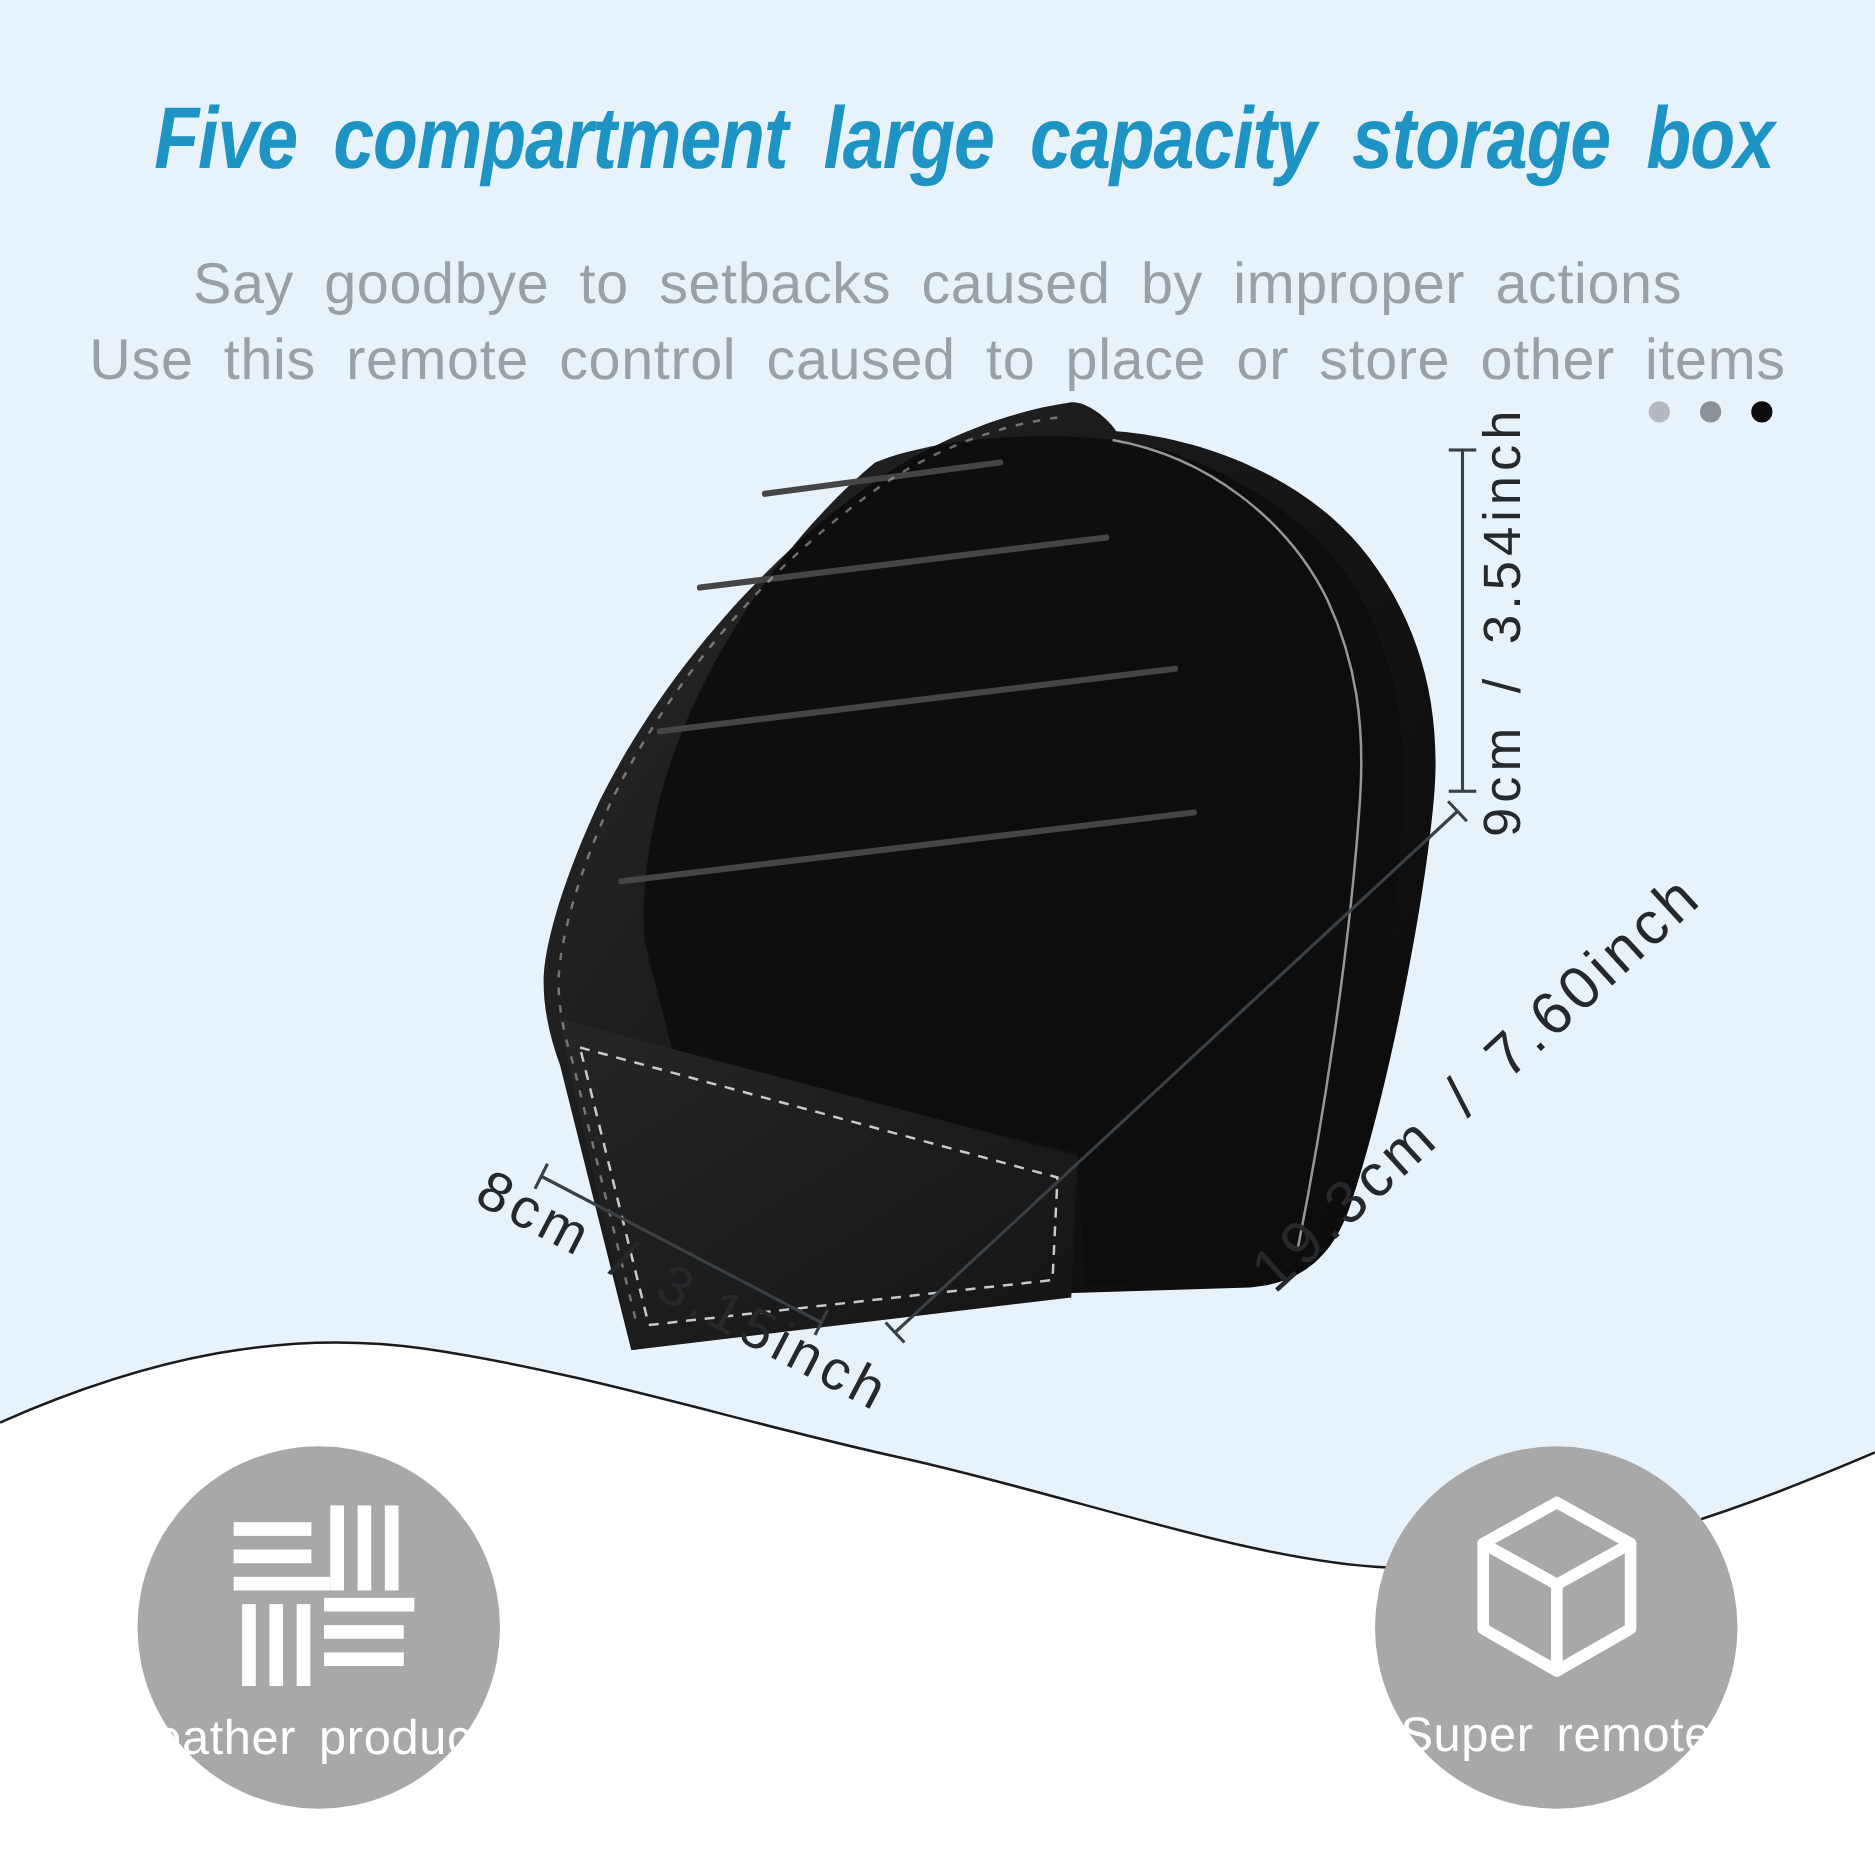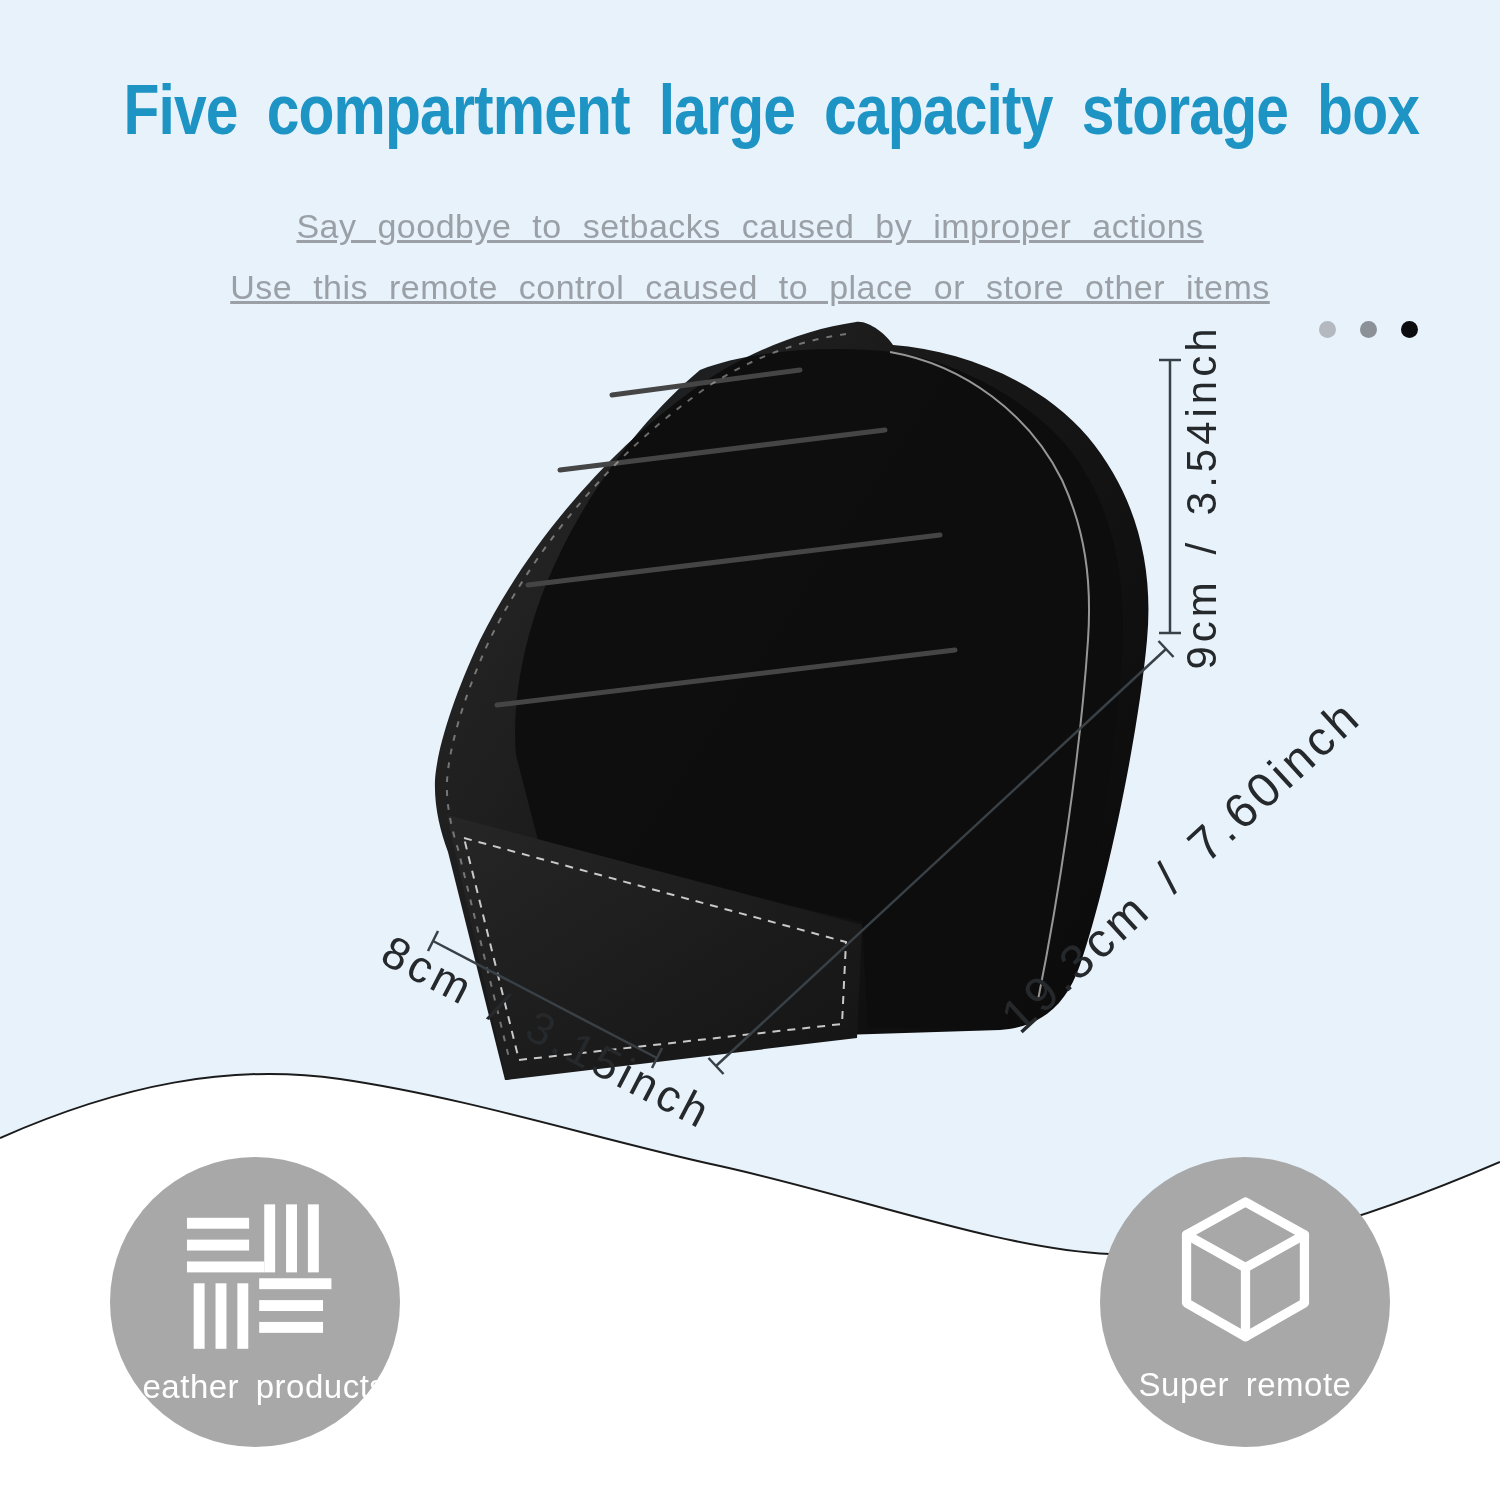--- a/index.html
+++ b/index.html
@@ -4,27 +4,27 @@
 <style>
   html,body { margin:0; padding:0; }
   .stage {
     position:relative; width:1500px; height:1500px;
     background:#e7f2fb; overflow:hidden;
     font-family:"Liberation Sans", sans-serif;
   }
   svg { display:block; }
 
   
-  .title-wrap { position:absolute; top:70px; left:0; width:100%; text-align:right; z-index:4; }
+  .title-wrap { position:absolute; top:70px; left:0; width:100%; text-align:right; z-index:4;font-style:italic; }
   .title-wrap h1 { margin:0; display:inline-block; font-size:70px; font-weight:700;
     color:#1e94c4; letter-spacing:-1px; word-spacing:16px; white-space:nowrap;
     transform:scaleX(0.84); transform-origin:50% 50%; }
   .subtitle { position:absolute; top:196px; left:0; width:100%; text-align:center;
-    font-size:34px; color:#9aa0a6; letter-spacing:0.5px; word-spacing:11px;
-    line-height:61px; z-index:4;text-decoration:underline; }
+    font-size:46px; color:#9aa0a6; letter-spacing:0.5px; word-spacing:11px;
+    line-height:61px; z-index:4; }
 
   
   .dots { position:absolute; top:321px; left:1319px; display:flex; gap:24px; z-index:4; }
   .dot { width:17px; height:17px; border-radius:50%; }
   .dot1 { background:#b4b9bf; }
   .dot2 { background:#8b9197; }
   .dot3 { background:#0c0c0e; }
 
   
   .bg-wave, .product-svg { position:absolute; top:0; left:0; z-index:1; }
@@ -33,21 +33,21 @@
   .dim-label { letter-spacing:4px; }
 
   
   .feature { position:absolute; top:1157px; width:290px; height:290px;
     border-radius:50%; background:#a8a8a8; z-index:3;
     display:flex; flex-direction:column; align-items:center; padding-top:44px;
     box-sizing:border-box; }
   .f1 { left:110px; }
   .f2 { left:608px; }
   .f3 { left:1100px; padding-top:34px; }
-  .flabel { color:#ffffff; font-size:33px; letter-spacing:0.5px; word-spacing:7px;
+  .flabel { color:#ffffff; font-size:39px; letter-spacing:0.5px; word-spacing:7px;
     margin-top:10px; text-align:center; line-height:1.45; white-space:nowrap; }
   .ficon { flex:0 0 auto; }
 </style>
 </head>
 <body>
 
 <div class="stage">
 
   <svg class="bg-wave" width="1500" height="1500" viewBox="0 0 1500 1500">
     <path d="M 0,1138 C 120,1085 230,1063 340,1079 C 470,1098 600,1140 720,1166

